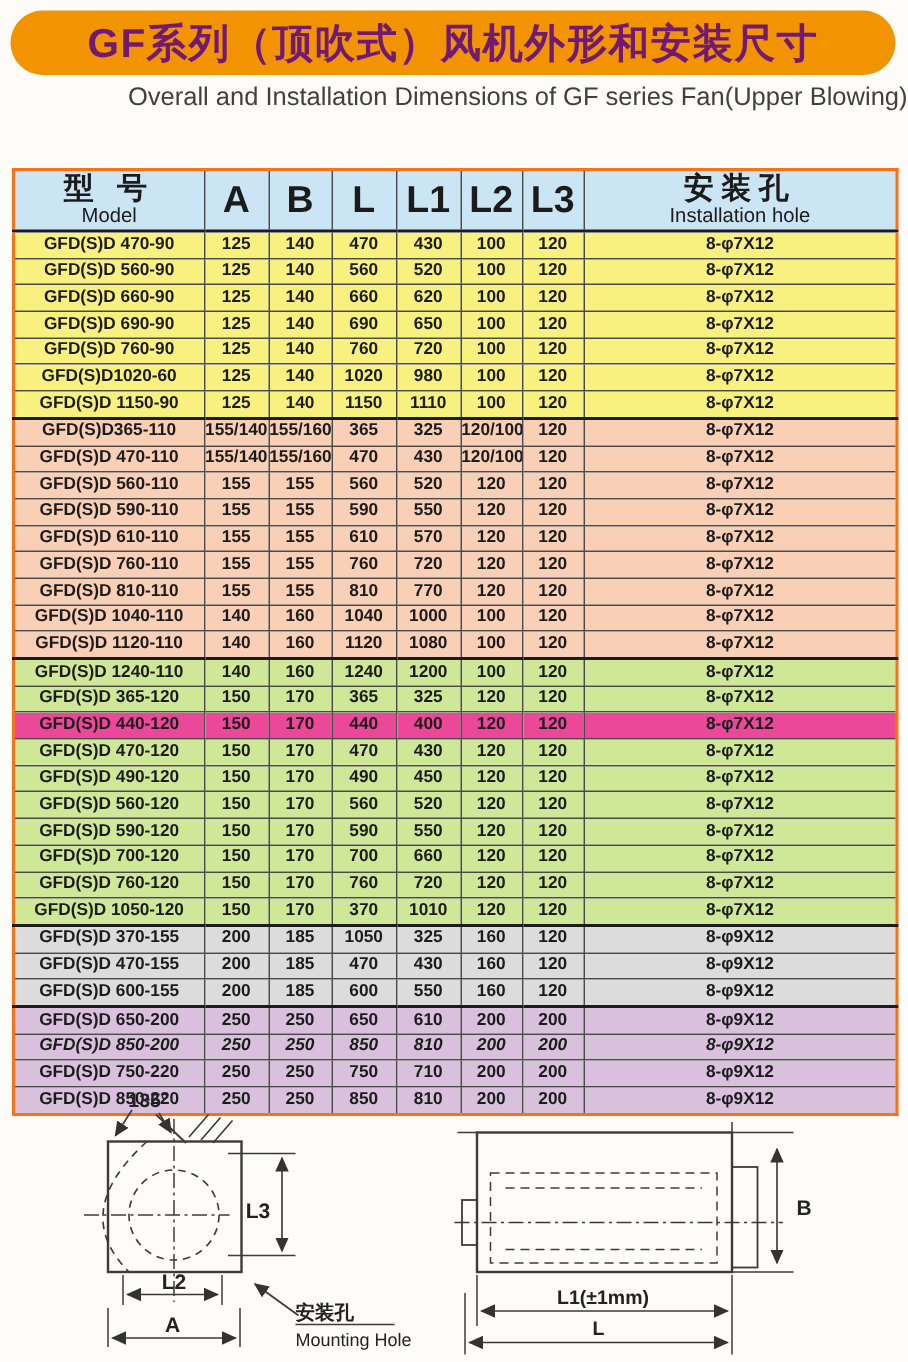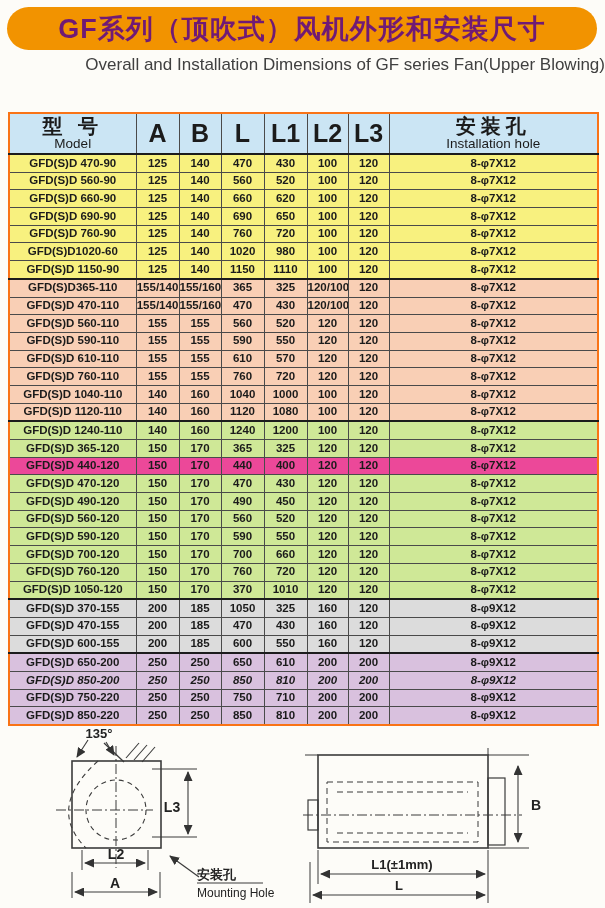--- a/index.html
+++ b/index.html
@@ -218,20 +218,30 @@
           <td>GFD(S)D 760-110</td>
           <td>155</td>
           <td>155</td>
           <td>760</td>
           <td>720</td>
           <td>120</td>
           <td>120</td>
           <td>8-φ7X12</td>
         </tr>
         <tr style="background: rgb(249, 207, 181);">
+          <td>GFD(S)D 810-110</td>
+          <td>155</td>
+          <td>155</td>
+          <td>810</td>
+          <td>770</td>
+          <td>120</td>
+          <td>120</td>
+          <td>8-φ7X12</td>
+        </tr>
+        <tr style="background: rgb(249, 207, 181);">
           <td>GFD(S)D 1040-110</td>
           <td>140</td>
           <td>160</td>
           <td>1040</td>
           <td>1000</td>
           <td>100</td>
           <td>120</td>
           <td>8-φ7X12</td>
         </tr>
         <tr style="background: rgb(249, 207, 181);">

